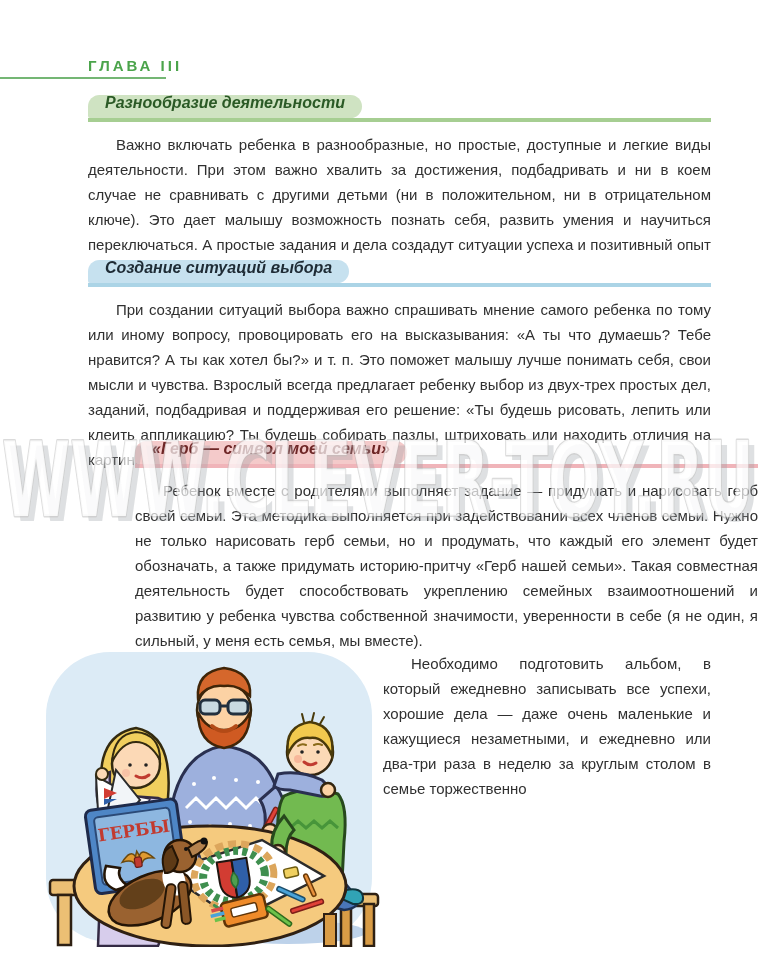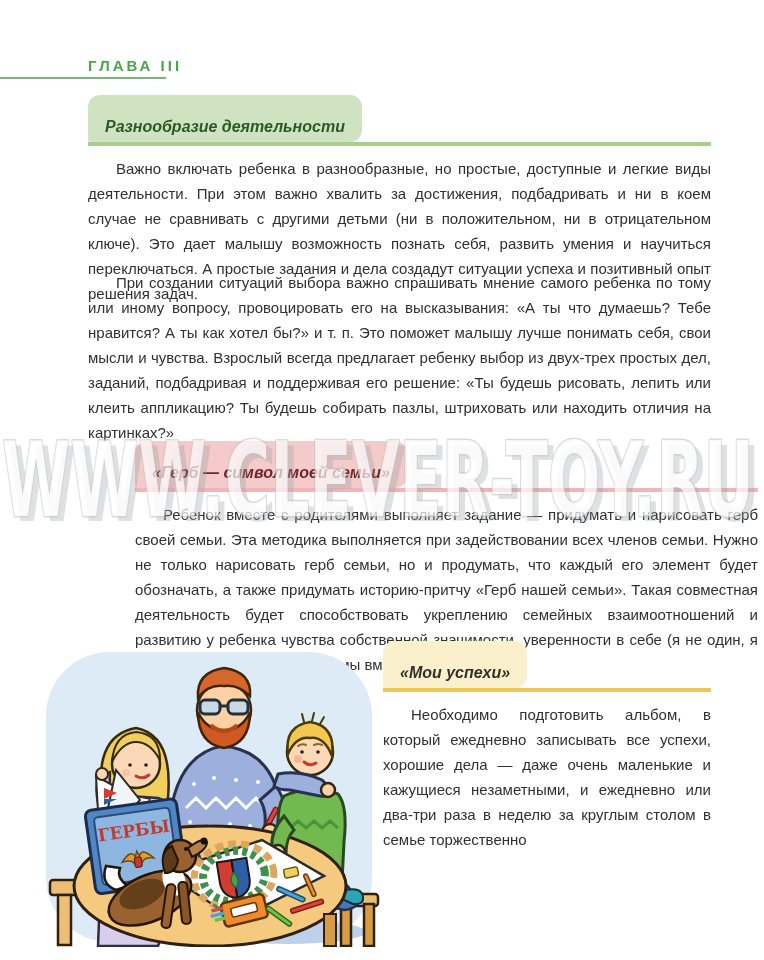--- a/index.html
+++ b/index.html
@@ -16,21 +16,21 @@
   .sec-1{top:95px;}  .sec-2{top:260px;}  .sec-3{top:441px;margin-left:47px;}
   .sec-4{left:383px;top:641px;width:328px;}
   .sec-1{--hbg:var(--s1_bg);--hline:var(--s1_line);--hfg:var(--s1_text);}
   .sec-2{--hbg:var(--s2_bg);--hline:var(--s2_line);--hfg:var(--s2_text);}
   .sec-3{--hbg:var(--s3_bg);--hline:var(--s3_line);--hfg:var(--s3_text);}
   .sec-4{--hbg:var(--s4_bg);--hline:var(--s4_line);--hfg:var(--s4_text);}
 
   .sec-head{border-bottom:4px solid var(--hline);line-height:0;}
   .sec-tab{display:inline-block;background:var(--hbg);color:var(--hfg);
     font-style:italic;font-weight:bold;font-size:16px;line-height:1;
-    padding:24px 17px 7px 17px;border-radius:12px 12px 12px 2px;}
+    padding:0 17px 7px 17px;border-radius:12px 12px 12px 2px;}
 
   .body-par{margin:10px 0 0 0;font-size:15px;line-height:25px;color:var(--body_text,#303030);
     text-align:justify;text-indent:28px;}
   .sec-4 .body-par{line-height:25px;}
   .sec-4 .body-par + .body-par{margin-top:13px;}
 
   
   .watermark{position:absolute;left:0;top:416px;width:764px;height:132px;pointer-events:none;}
   .watermark text{font-family:"DejaVu Sans",sans-serif;font-weight:bold;}
 
@@ -48,34 +48,34 @@
   <div class="chapter-label">ГЛАВА III</div>
 
   <div class="section sec-1">
     <div class="sec-head">
       <span class="sec-tab">Разнообразие деятельности</span>
     </div>
     <p class="body-par">Важно включать ребенка в разнообразные, но простые, доступные и легкие виды деятельности. При этом важно хвалить за достижения, подбадривать и ни в коем случае не сравнивать с другими детьми (ни в положительном, ни в отрицательном ключе). Это дает малышу возможность познать себя, развить умения и научиться переключаться. А простые задания и дела создадут ситуации успеха и позитивный опыт решения задач.</p>
   </div>
 
   <div class="section sec-2">
+    <div class="sec-head">
+      <span class="sec-tab">Создание ситуаций выбора</span>
+    </div>
     <p class="body-par">При создании ситуаций выбора важно спрашивать мнение самого ребенка по тому или иному вопросу, провоцировать его на высказывания: «А ты что думаешь? Тебе нравится? А ты как хотел бы?» и т. п. Это поможет малышу лучше понимать себя, свои мысли и чувства. Взрослый всегда предлагает ребенку выбор из двух-трех простых дел, заданий, подбадривая и поддерживая его решение: «Ты будешь рисовать, лепить или клеить аппликацию? Ты будешь собирать пазлы, штриховать или находить отличия на картинках?»</p>
   </div>
 
   <div class="section sec-3">
     <div class="sec-head">
       <span class="sec-tab">«Герб — символ моей семьи»</span>
     </div>
     <p class="body-par">Ребенок вместе с родителями выполняет задание — придумать и нарисовать герб своей семьи. Эта методика выполняется при задействовании всех членов семьи. Нужно не только нарисовать герб семьи, но и продумать, что каждый его элемент будет обозначать, а также придумать историю-притчу «Герб нашей семьи». Такая совместная деятельность будет способствовать укреплению семейных взаимоотношений и развитию у ребенка чувства собственной значимости, уверенности в себе (я не один, я сильный, у меня есть семья, мы вместе).</p>
   </div>
 
   <div class="section sec-4">
-    <div class="sec-head">
-      <span class="sec-tab">«Мои успехи»</span>
-    </div>
     <p class="body-par">Необходимо подготовить альбом, в который ежедневно записывать все успехи, хорошие дела — даже очень маленькие и кажущиеся незаметными, и ежедневно или два-три раза в неделю за круглым столом в семье торжественно</p>
   </div>
 
   <div class="illustration">
     <svg viewBox="0 0 345 301" xmlns="http://www.w3.org/2000/svg">
 
       <rect x="8" y="6" width="326" height="290" rx="64" fill="#dcebf6"></rect>
       <ellipse cx="250" cy="286" rx="78" ry="12" fill="#bdd2ea"></ellipse>
 
       <g stroke="#2e2013" stroke-width="2.5" fill="#ecbf74">

